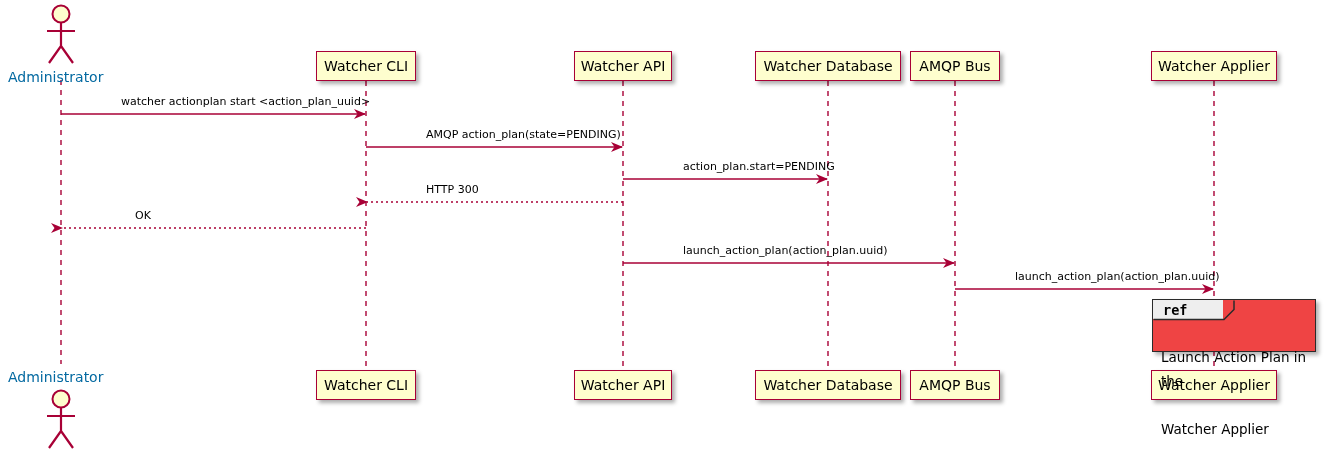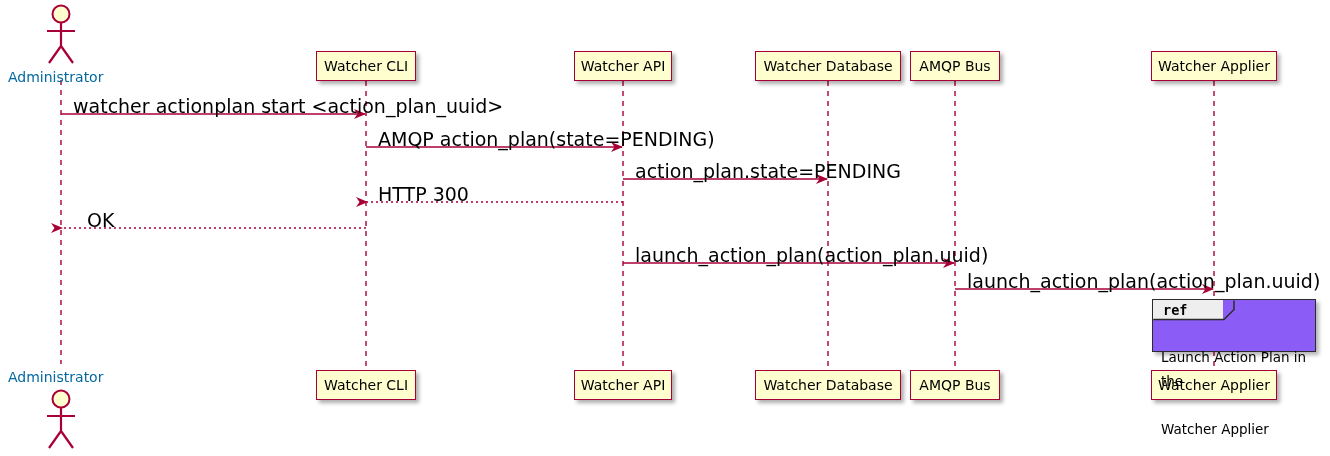--- a/index.html
+++ b/index.html
@@ -39,28 +39,29 @@
     line-height: 1;
   }
   .actor-label {
     position: absolute;
     font-size: 14px;
     color: #0369a1;
     white-space: nowrap;
   }
   .msg-label {
     position: absolute;
-    font-size: 19px;
+    font-size: 11px;
     color: #000000;
     white-space: nowrap;
+    margin-left: 48px;
   }
   .ref-box {
     position: absolute;
     box-sizing: border-box;
-    background: #8b5cf6;
+    background: #ef4444;
     border: 1.5px solid #2B2B2B;
     box-shadow: 3px 3px 4px rgba(0,0,0,0.3);
   }
   .ref-tab {
     position: absolute;
     left: 0;
     top: 0;
     width: 70px;
     height: 19px;
     background: #EEEEEE;
@@ -163,21 +164,21 @@
     </div>
 
   <div id="actor-labels">
       <div class="actor-label" style="left: 8px; top: 69px;">Administrator</div>
       <div class="actor-label" style="left: 8px; top: 369px;">Administrator</div>
     </div>
 
   <div id="msg-labels">
       <div class="msg-label" style="left: 73px; top: 95px;">watcher actionplan start &lt;action_plan_uuid&gt;</div>
       <div class="msg-label" style="left: 378px; top: 128px;">AMQP action_plan(state=PENDING)</div>
-      <div class="msg-label" style="left: 635px; top: 160px;">action_plan.state=PENDING</div>
+      <div class="msg-label" style="left: 635px; top: 160px;">action_plan.start=PENDING</div>
       <div class="msg-label" style="left: 378px; top: 183px;">HTTP 300</div>
       <div class="msg-label" style="left: 87px; top: 209px;">OK</div>
       <div class="msg-label" style="left: 635px; top: 244px;">launch_action_plan(action_plan.uuid)</div>
       <div class="msg-label" style="left: 967px; top: 270px;">launch_action_plan(action_plan.uuid)</div>
     </div>
 
   <div class="ref-box" id="ref-box" style="left: 1152px; top: 299px; width: 164px; height: 53px;">
     <div class="ref-tab">ref</div>
     <svg width="164" height="53" style="position:absolute;left:-1.5px;top:-1.5px">
       <path d="M1.5,20.5 L72,20.5 L82,10.5 L82,1.5" fill="none" stroke="#2B2B2B" stroke-width="1.5"></path>

